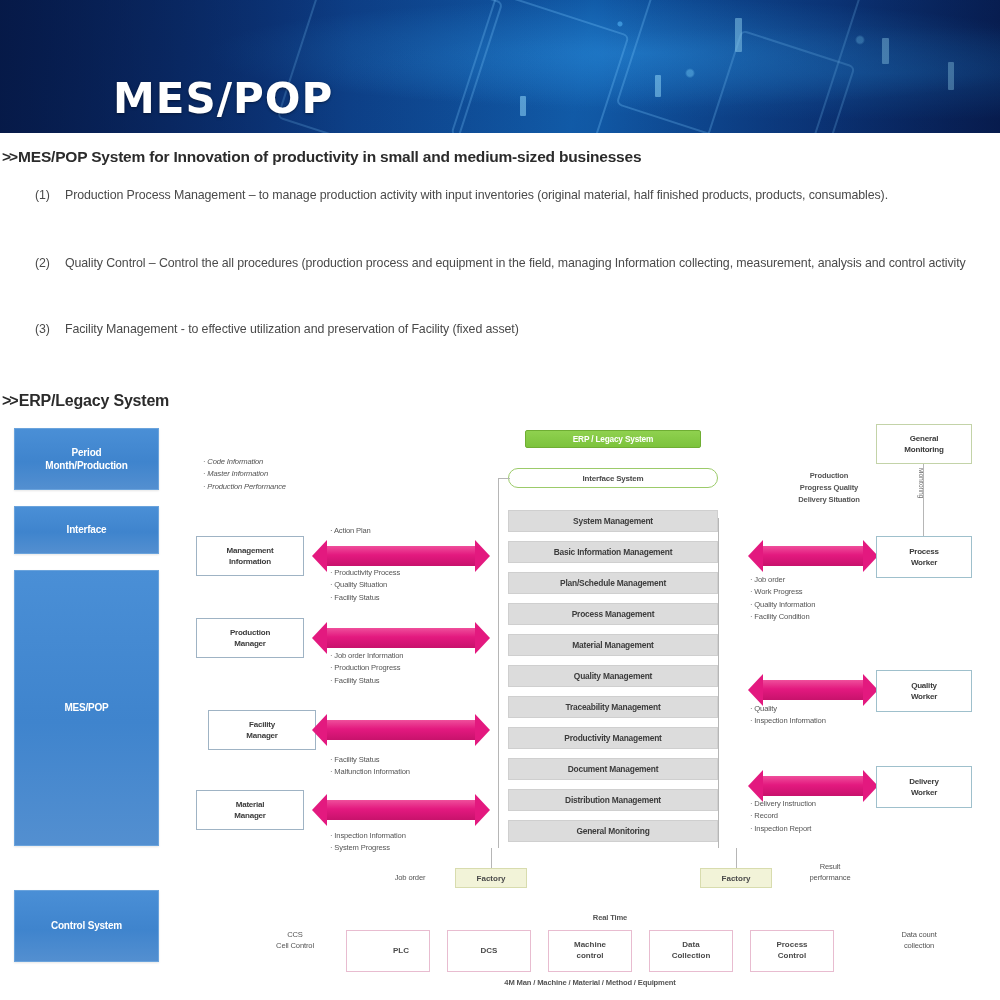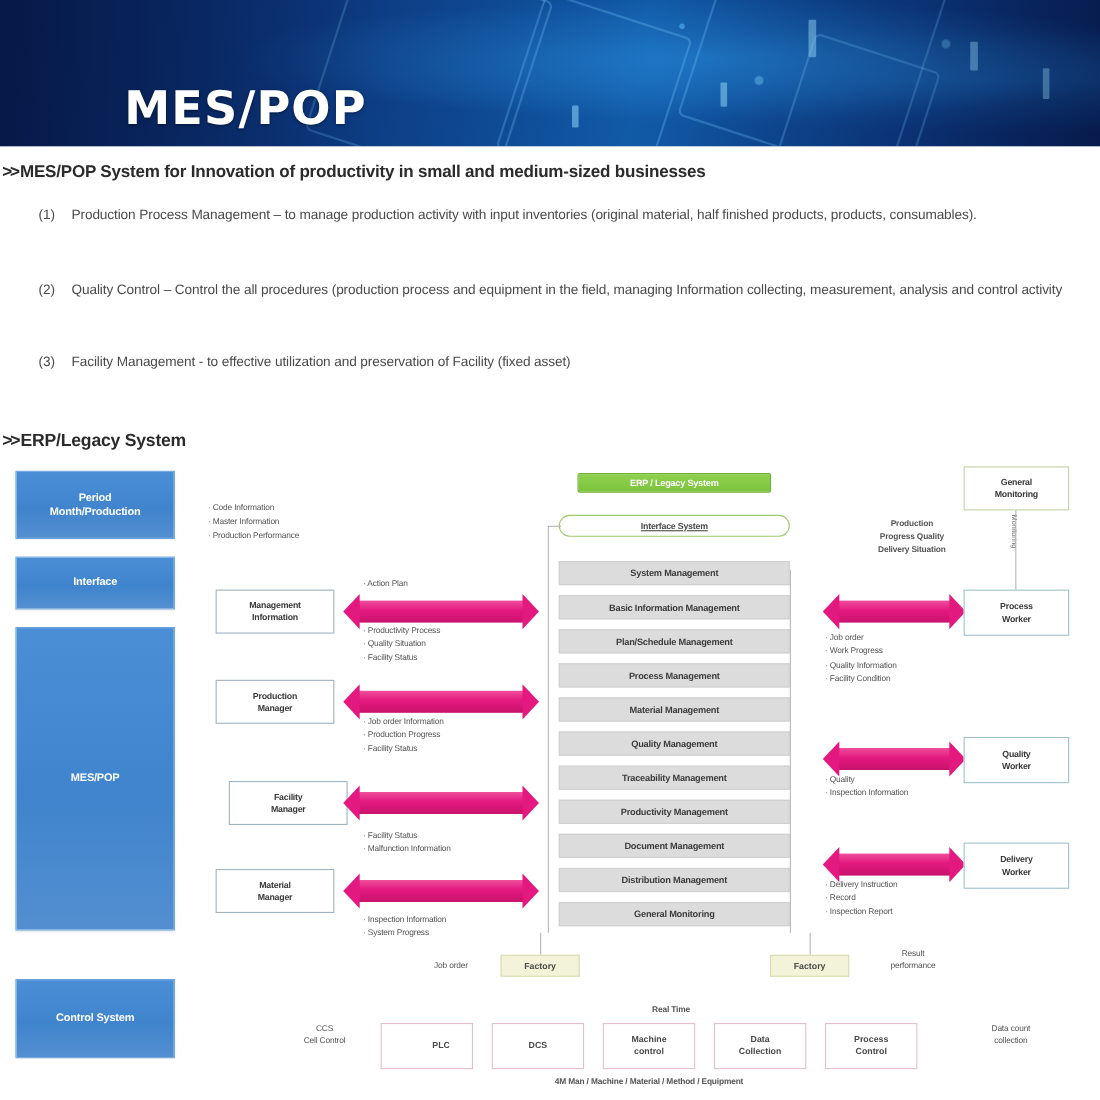--- a/index.html
+++ b/index.html
@@ -103,21 +103,21 @@
   #w-mat    { left:196px; top:372px; width:108px; height:40px; }
 
   #w-process{ left:876px; top:118px; width:96px; height:42px; border-color:#9fc0cc; }
   #w-quality{ left:876px; top:252px; width:96px; height:42px; border-color:#9fc0cc; }
   #w-deliv  { left:876px; top:348px; width:96px; height:42px; border-color:#9fc0cc; }
   #w-genmon { left:876px; top:6px;   width:96px; height:40px; border-color:#c3d3a8; }
 
   
   .blist{ font-size:7.6px; line-height:1.62; color:#555; letter-spacing:-0.15px; }
   .blist div::before{ content:"· "; color:#777; }
-  #bl-top  { left:189px; top:38px;  width:150px; }
+  #bl-top  { left:203px; top:38px;  width:150px;font-style:italic; }
   #bl-a    { left:330px; top:149px; width:165px; }
   #bl-b    { left:330px; top:232px; width:165px; }
   #bl-c    { left:330px; top:336px; width:165px; }
   #bl-d    { left:330px; top:412px; width:165px; }
   #bl-r1   { left:750px; top:156px; width:150px; }
   #bl-r2   { left:750px; top:285px; width:150px; }
   #bl-r3   { left:750px; top:380px; width:150px; }
 
   .plainlbl{ font-size:7.6px; color:#555; line-height:1.6; letter-spacing:-0.15px; }
   #lbl-actionplan{ left:330px; top:107px; }
@@ -129,21 +129,21 @@
     left:525px; top:12px; width:176px; height:18px;
     background:linear-gradient(180deg,#8fd14f 0%, #7cc33c 100%);
     border:1px solid #6fae33; border-radius:2px;
     color:#ffffff; font-size:8.3px; font-weight:bold;
     display:flex; align-items:center; justify-content:center; letter-spacing:-0.2px;
   }
   #erp-iface{
     left:508px; top:50px; width:210px; height:20px;
     background:#ffffff; border:1px solid #9ccb6a; border-radius:12px;
     color:#4a4a4a; font-size:8px; font-weight:bold;
-    display:flex; align-items:center; justify-content:center; letter-spacing:-0.2px;text-decoration:underline;
+    display:flex; align-items:center; justify-content:center; letter-spacing:-0.2px;
   }
 
   
   .gbox{
     left:508px; width:210px; height:22px;
     background:#dcdcdc; border:1px solid #cfcfcf;
     color:#3c3c3c; font-size:8.4px; font-weight:bold;
     display:flex; align-items:center; justify-content:center; letter-spacing:-0.2px;
   }
 

